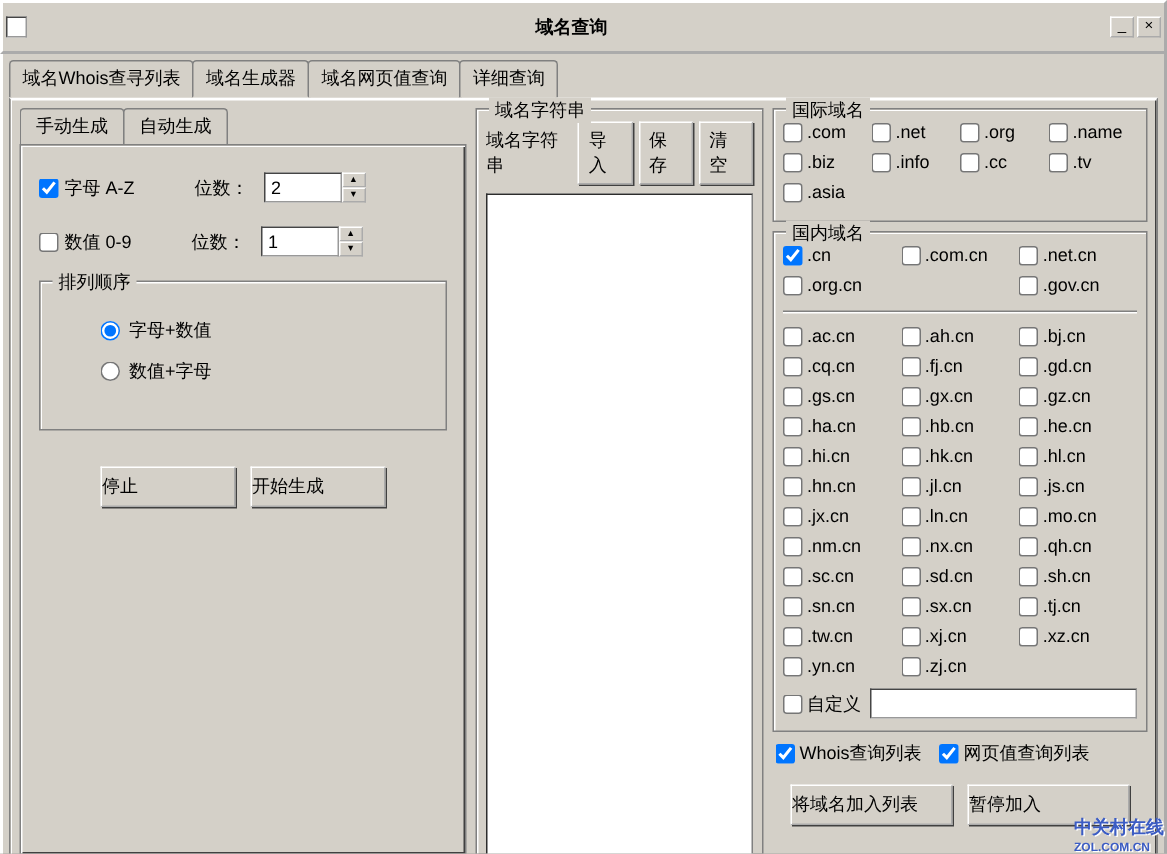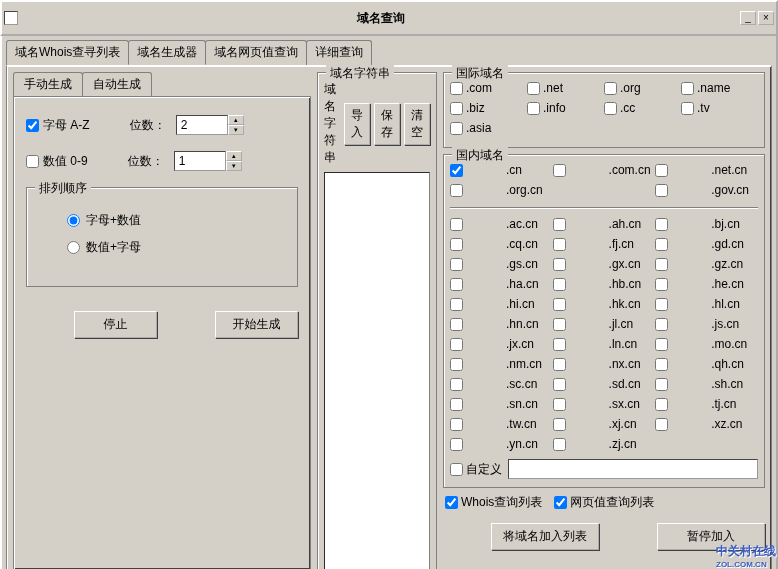--- a/index.html
+++ b/index.html
@@ -25,35 +25,35 @@
 .lbl2 { margin-right: 10px; }
 .spinner { display: flex; }
 .spinner input { width: 52px; height: 20px; border: 1px inset #999; background: #fff; padding: 0 4px; }
 .spinner-btns { display: flex; flex-direction: column; }
 .spinner-btn { width: 16px; height: 10px; background: #d4d0c8; border: 1px outset #fff; font-size: 7px; line-height: 1; cursor: pointer; text-align: center; }
 .fieldset { border: 1px solid #808080; box-shadow: inset 1px 1px #fff; padding: 14px 20px 20px 20px; margin-top: 2px; position: relative; }
 .legend { position: absolute; top: -8px; left: 8px; background: #d4d0c8; padding: 0 4px; }
 .radio-item { display: flex; align-items: center; margin: 10px 20px; }
 .radio-item input { margin-right: 6px; }
 .btn-row { display: flex; justify-content: center; gap: 10px; margin-top: 24px; }
-.btn { padding: 4px 0; width: 90px; background: #d4d0c8; border: 1px outset #fff; box-shadow: 1px 1px #404040; cursor: pointer; text-align: center; margin-left: 48px; }
+.btn { padding: 4px 0; width: 90px; background: #d4d0c8; border: 1px outset #fff; box-shadow: 1px 1px #404040; cursor: pointer; text-align: left; }
 .mid-panel { width: 192px; }
 .mid-fieldset { border: 1px solid #808080; box-shadow: inset 1px 1px #fff; height: 498px; padding: 8px 6px 6px 6px; position: relative; }
 .mid-legend { position: absolute; top: -8px; left: 8px; background: #d4d0c8; padding: 0 4px; }
 .mid-row { display: flex; align-items: center; gap: 4px; margin-bottom: 6px; }
 .mid-label { margin-right: 2px; }
 .sbtn { padding: 3px 6px; background: #d4d0c8; border: 1px outset #fff; box-shadow: 1px 1px #404040; cursor: pointer; }
 .listbox { background: #fff; border: 1px inset #808080; height: 448px; }
 .right-panel { flex: 1; }
 .r-fieldset { border: 1px solid #808080; box-shadow: inset 1px 1px #fff; padding: 8px 6px 6px 6px; position: relative; margin-bottom: 6px; }
 .r-legend { position: absolute; top: -8px; left: 8px; background: #d4d0c8; padding: 0 4px; font-family: Liberation Mono, monospace; }
 .cb-row { display: flex; flex-wrap: wrap; }
 .cb-item { display: flex; align-items: center; margin-bottom: 6px; }
 .cb-item.w4 { width: 25%; }
-.cb-item.w3 { width: 33.3%; gap: 40px; }
+.cb-item.w3 { width: 33.3%; }
 .cb-item input { margin-right: 3px; }
 .hr { border-top: 1px solid #808080; border-bottom: 1px solid #fff; margin: 4px 0 8px 0; }
 .custom-row { display: flex; align-items: center; margin-top: 2px; }
 .custom-input { flex: 1; height: 20px; border: 1px inset #999; background: #fff; margin-left: 6px; }
 .bottom-checks { display: flex; gap: 12px; margin-bottom: 6px; padding-left: 2px; }
 .bottom-btns { display: flex; gap: 10px; justify-content: center; }
 .bottom-btns .btn { width: 108px; }
 .watermark { position: absolute; right: 2px; bottom: 0; font-size: 10px; color: #3b5cc4; font-weight: bold; text-shadow: 1px 1px #fff; }
 .watermark-sub { font-size: 8px; color: #3b5cc4; }
 </style>

